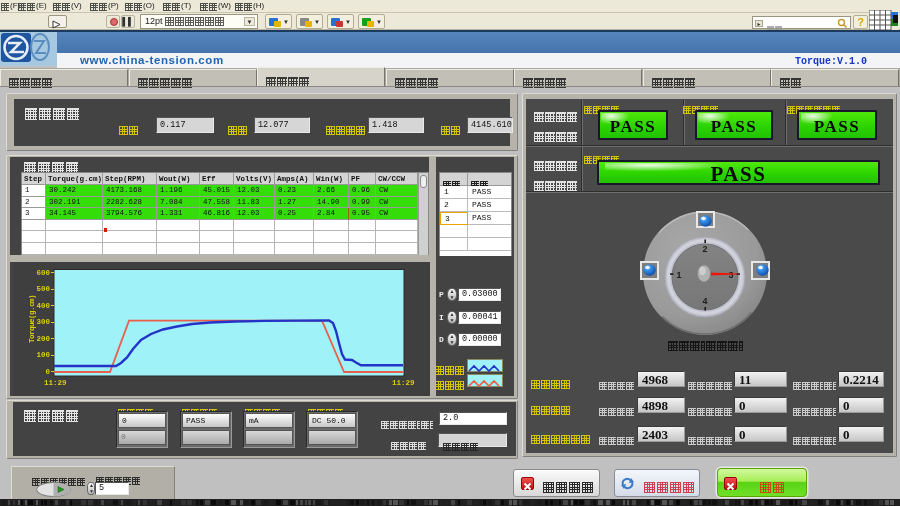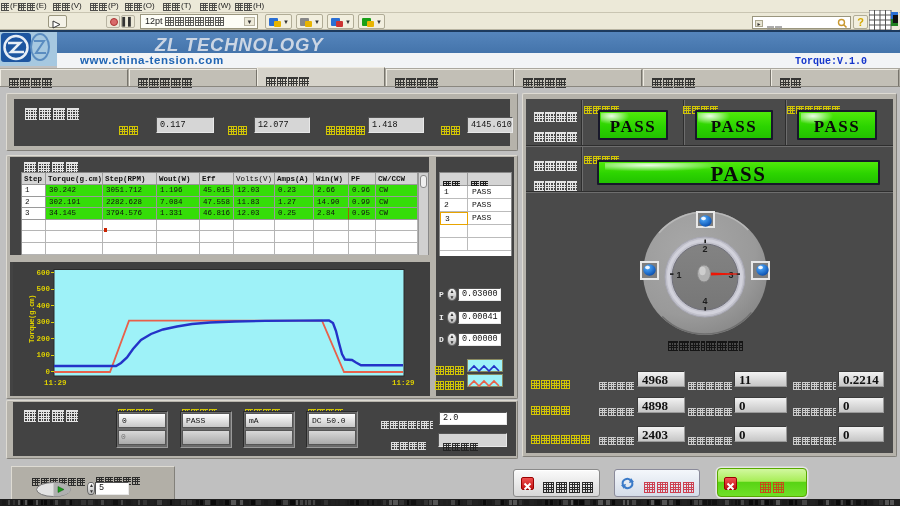--- a/index.html
+++ b/index.html
@@ -69,21 +69,20 @@
 <div class="ab" style="position:absolute;left:0px;top:30px;width:900px;height:2px;background:#1c3a5e;"></div>
 <div class="ab" style="position:absolute;left:0px;top:32px;width:900px;height:21px;background:linear-gradient(#5585bc,#4474ab);"></div>
 <div class="ab" style="position:absolute;left:57px;top:53px;width:843px;height:15px;background:#f2f4f6;"></div>
 <div class="ab" style="position:absolute;left:0px;top:32px;width:57px;height:34px;background:#a6c8e0;"><svg width="57" height="34">
 <rect x="1" y="1" width="30" height="29" rx="3" fill="#1d55a0"></rect>
 <circle cx="16" cy="15.5" r="11.5" fill="none" stroke="#e8eef6" stroke-width="2.5"></circle>
 <path d="M8 11 L20 11 L11 20 L24 20" stroke="#e8eef6" stroke-width="2.5" fill="none"></path>
 <ellipse cx="40" cy="15" rx="9" ry="13" fill="none" stroke="#5a8cc0" stroke-width="2"></ellipse>
 <path d="M34 9 L44 9 L36 21 L46 21" stroke="#5a8cc0" stroke-width="2" fill="none"></path>
 </svg></div>
-<div class="ab" style="left:155px;top:34px;font-size:18.5px;font-style:italic;letter-spacing:0.8px;color:#ccd6e4;font-weight:bold;">ZL TECHNOLOGY</div>
 <div class="ab" style="left:80px;top:53.5px;font-size:11.5px;font-weight:bold;letter-spacing:0.6px;color:#2065b4;">www.china-tension.com</div>
 <div class="ab mono" style="left:795px;top:56px;font-size:10px;font-weight:bold;color:#1536cc;">Torque:V.1.0</div>
 <div class="ab" style="position:absolute;left:0px;top:68px;width:900px;height:18px;background:#aaa79e;"></div>
 <div class="ab" style="position:absolute;left:0px;top:69px;width:128px;height:17px;background:#c2bfb6;border-left:1px solid #eeebe2;border-top:1px solid #eeebe2;border-right:1px solid #77746c;">
       <span style="position:absolute;left:8px;top:3px;"><i style="display:inline-block;vertical-align:middle;width:10px;height:10px;margin-right:1px;opacity:0.85;background:repeating-linear-gradient(0deg,#1d1d1d 0 1px,transparent 1px 2.6px),repeating-linear-gradient(90deg,#1d1d1d 0 1px,transparent 1px 2.6px),linear-gradient(#1d1d1d 0 0) 0 0/100% 1px no-repeat,linear-gradient(#1d1d1d 0 0) 0 100%/100% 1px no-repeat;"></i><i style="display:inline-block;vertical-align:middle;width:10px;height:10px;margin-right:1px;opacity:0.85;background:repeating-linear-gradient(0deg,#1d1d1d 0 1px,transparent 1px 2.6px),repeating-linear-gradient(90deg,#1d1d1d 0 1px,transparent 1px 2.6px),linear-gradient(#1d1d1d 0 0) 0 0/100% 1px no-repeat,linear-gradient(#1d1d1d 0 0) 0 100%/100% 1px no-repeat;"></i><i style="display:inline-block;vertical-align:middle;width:10px;height:10px;margin-right:1px;opacity:0.85;background:repeating-linear-gradient(0deg,#1d1d1d 0 1px,transparent 1px 2.6px),repeating-linear-gradient(90deg,#1d1d1d 0 1px,transparent 1px 2.6px),linear-gradient(#1d1d1d 0 0) 0 0/100% 1px no-repeat,linear-gradient(#1d1d1d 0 0) 0 100%/100% 1px no-repeat;"></i><i style="display:inline-block;vertical-align:middle;width:10px;height:10px;margin-right:1px;opacity:0.85;background:repeating-linear-gradient(0deg,#1d1d1d 0 1px,transparent 1px 2.6px),repeating-linear-gradient(90deg,#1d1d1d 0 1px,transparent 1px 2.6px),linear-gradient(#1d1d1d 0 0) 0 0/100% 1px no-repeat,linear-gradient(#1d1d1d 0 0) 0 100%/100% 1px no-repeat;"></i></span>
     </div>
 <div class="ab" style="position:absolute;left:129px;top:69px;width:128px;height:17px;background:#c2bfb6;border-left:1px solid #eeebe2;border-top:1px solid #eeebe2;border-right:1px solid #77746c;">
       <span style="position:absolute;left:8px;top:3px;"><i style="display:inline-block;vertical-align:middle;width:10px;height:10px;margin-right:1px;opacity:0.85;background:repeating-linear-gradient(0deg,#1d1d1d 0 1px,transparent 1px 2.6px),repeating-linear-gradient(90deg,#1d1d1d 0 1px,transparent 1px 2.6px),linear-gradient(#1d1d1d 0 0) 0 0/100% 1px no-repeat,linear-gradient(#1d1d1d 0 0) 0 100%/100% 1px no-repeat;"></i><i style="display:inline-block;vertical-align:middle;width:10px;height:10px;margin-right:1px;opacity:0.85;background:repeating-linear-gradient(0deg,#1d1d1d 0 1px,transparent 1px 2.6px),repeating-linear-gradient(90deg,#1d1d1d 0 1px,transparent 1px 2.6px),linear-gradient(#1d1d1d 0 0) 0 0/100% 1px no-repeat,linear-gradient(#1d1d1d 0 0) 0 100%/100% 1px no-repeat;"></i><i style="display:inline-block;vertical-align:middle;width:10px;height:10px;margin-right:1px;opacity:0.85;background:repeating-linear-gradient(0deg,#1d1d1d 0 1px,transparent 1px 2.6px),repeating-linear-gradient(90deg,#1d1d1d 0 1px,transparent 1px 2.6px),linear-gradient(#1d1d1d 0 0) 0 0/100% 1px no-repeat,linear-gradient(#1d1d1d 0 0) 0 100%/100% 1px no-repeat;"></i><i style="display:inline-block;vertical-align:middle;width:10px;height:10px;margin-right:1px;opacity:0.85;background:repeating-linear-gradient(0deg,#1d1d1d 0 1px,transparent 1px 2.6px),repeating-linear-gradient(90deg,#1d1d1d 0 1px,transparent 1px 2.6px),linear-gradient(#1d1d1d 0 0) 0 0/100% 1px no-repeat,linear-gradient(#1d1d1d 0 0) 0 100%/100% 1px no-repeat;"></i><i style="display:inline-block;vertical-align:middle;width:10px;height:10px;margin-right:1px;opacity:0.85;background:repeating-linear-gradient(0deg,#1d1d1d 0 1px,transparent 1px 2.6px),repeating-linear-gradient(90deg,#1d1d1d 0 1px,transparent 1px 2.6px),linear-gradient(#1d1d1d 0 0) 0 0/100% 1px no-repeat,linear-gradient(#1d1d1d 0 0) 0 100%/100% 1px no-repeat;"></i></span>
     </div>
 <div class="ab" style="position:absolute;left:257px;top:67px;width:128px;height:19px;background:#d6d3ca;border-left:1px solid #eeebe2;border-top:1px solid #eeebe2;border-right:1px solid #77746c;">
@@ -117,28 +116,28 @@
     <div class="ab dark" style="position:absolute;left:10px;top:157px;width:504px;height:239px;"></div>
 <div class="ab" style="position:absolute;left:10px;top:255px;width:420px;height:7px;background:#b6b3ab;"></div>
 <div class="ab" style="position:absolute;left:429px;top:157px;width:7px;height:239px;background:#b6b3ab;"></div>
 <div class="ab" style="left:24px;top:158px;"><i style="display:inline-block;vertical-align:middle;width:12px;height:12px;margin-right:2px;opacity:0.92;background:repeating-linear-gradient(0deg,#f2f2f2 0 1px,transparent 1px 2.6px),repeating-linear-gradient(90deg,#f2f2f2 0 1px,transparent 1px 2.6px),linear-gradient(#f2f2f2 0 0) 0 0/100% 1px no-repeat,linear-gradient(#f2f2f2 0 0) 0 100%/100% 1px no-repeat;"></i><i style="display:inline-block;vertical-align:middle;width:12px;height:12px;margin-right:2px;opacity:0.92;background:repeating-linear-gradient(0deg,#f2f2f2 0 1px,transparent 1px 2.6px),repeating-linear-gradient(90deg,#f2f2f2 0 1px,transparent 1px 2.6px),linear-gradient(#f2f2f2 0 0) 0 0/100% 1px no-repeat,linear-gradient(#f2f2f2 0 0) 0 100%/100% 1px no-repeat;"></i><i style="display:inline-block;vertical-align:middle;width:12px;height:12px;margin-right:2px;opacity:0.92;background:repeating-linear-gradient(0deg,#f2f2f2 0 1px,transparent 1px 2.6px),repeating-linear-gradient(90deg,#f2f2f2 0 1px,transparent 1px 2.6px),linear-gradient(#f2f2f2 0 0) 0 0/100% 1px no-repeat,linear-gradient(#f2f2f2 0 0) 0 100%/100% 1px no-repeat;"></i><i style="display:inline-block;vertical-align:middle;width:12px;height:12px;margin-right:2px;opacity:0.92;background:repeating-linear-gradient(0deg,#f2f2f2 0 1px,transparent 1px 2.6px),repeating-linear-gradient(90deg,#f2f2f2 0 1px,transparent 1px 2.6px),linear-gradient(#f2f2f2 0 0) 0 0/100% 1px no-repeat,linear-gradient(#f2f2f2 0 0) 0 100%/100% 1px no-repeat;"></i></div>
 <div class="ab" style="position:absolute;left:21px;top:172px;width:408px;height:83px;background:#fff;border:1px solid #888;"></div>
 <div class="ab mono" style="position:absolute;left:22px;top:173px;width:24px;height:12px;background:#d4d4d4;border-right:1px solid #999;border-bottom:1px solid #999;font-size:7.5px;font-weight:bold;color:#111;line-height:12px;padding-left:2px;white-space:nowrap;overflow:hidden;">Step</div>
 <div class="ab mono" style="position:absolute;left:46px;top:173px;width:57px;height:12px;background:#d4d4d4;border-right:1px solid #999;border-bottom:1px solid #999;font-size:7.5px;font-weight:bold;color:#111;line-height:12px;padding-left:2px;white-space:nowrap;overflow:hidden;">Torque(g.cm)</div>
 <div class="ab mono" style="position:absolute;left:103px;top:173px;width:54px;height:12px;background:#d4d4d4;border-right:1px solid #999;border-bottom:1px solid #999;font-size:7.5px;font-weight:bold;color:#111;line-height:12px;padding-left:2px;white-space:nowrap;overflow:hidden;">Step(RPM)</div>
 <div class="ab mono" style="position:absolute;left:157px;top:173px;width:43px;height:12px;background:#d4d4d4;border-right:1px solid #999;border-bottom:1px solid #999;font-size:7.5px;font-weight:bold;color:#111;line-height:12px;padding-left:2px;white-space:nowrap;overflow:hidden;">Wout(W)</div>
 <div class="ab mono" style="position:absolute;left:200px;top:173px;width:34px;height:12px;background:#d4d4d4;border-right:1px solid #999;border-bottom:1px solid #999;font-size:7.5px;font-weight:bold;color:#111;line-height:12px;padding-left:2px;white-space:nowrap;overflow:hidden;">Eff</div>
-<div class="ab mono" style="position:absolute;left:234px;top:173px;width:41px;height:12px;background:#d4d4d4;border-right:1px solid #999;border-bottom:1px solid #999;font-size:7.5px;font-weight:normal;color:#111;line-height:12px;padding-left:2px;white-space:nowrap;overflow:hidden;">Volts(V)</div>
+<div class="ab mono" style="position:absolute;left:234px;top:173px;width:41px;height:12px;background:#d4d4d4;border-right:1px solid #999;border-bottom:1px solid #999;font-size:7.5px;font-weight:bold;color:#111;line-height:12px;padding-left:2px;white-space:nowrap;overflow:hidden;">Volts(V)</div>
 <div class="ab mono" style="position:absolute;left:275px;top:173px;width:39px;height:12px;background:#d4d4d4;border-right:1px solid #999;border-bottom:1px solid #999;font-size:7.5px;font-weight:bold;color:#111;line-height:12px;padding-left:2px;white-space:nowrap;overflow:hidden;">Amps(A)</div>
 <div class="ab mono" style="position:absolute;left:314px;top:173px;width:35px;height:12px;background:#d4d4d4;border-right:1px solid #999;border-bottom:1px solid #999;font-size:7.5px;font-weight:bold;color:#111;line-height:12px;padding-left:2px;white-space:nowrap;overflow:hidden;">Win(W)</div>
 <div class="ab mono" style="position:absolute;left:349px;top:173px;width:27px;height:12px;background:#d4d4d4;border-right:1px solid #999;border-bottom:1px solid #999;font-size:7.5px;font-weight:bold;color:#111;line-height:12px;padding-left:2px;white-space:nowrap;overflow:hidden;">PF</div>
 <div class="ab mono" style="position:absolute;left:376px;top:173px;width:42px;height:12px;background:#d4d4d4;border-right:1px solid #999;border-bottom:1px solid #999;font-size:7.5px;font-weight:bold;color:#111;line-height:12px;padding-left:2px;white-space:nowrap;overflow:hidden;">CW/CCW</div>
 <div class="ab mono" style="position:absolute;left:22px;top:185px;width:24px;height:11.6px;background:#fff;border-right:1px solid #9a9a9a;border-bottom:1px solid #9a9a9a;font-size:7.5px;color:#111;line-height:11px;padding-left:3px;white-space:nowrap;">1</div>
 <div class="ab mono" style="position:absolute;left:46px;top:185px;width:57px;height:11.6px;background:#35dd08;border-right:1px solid #9a9a9a;border-bottom:1px solid #9a9a9a;font-size:7.5px;color:#111;line-height:11px;padding-left:3px;white-space:nowrap;">30.242</div>
-<div class="ab mono" style="position:absolute;left:103px;top:185px;width:54px;height:11.6px;background:#35dd08;border-right:1px solid #9a9a9a;border-bottom:1px solid #9a9a9a;font-size:7.5px;color:#111;line-height:11px;padding-left:3px;white-space:nowrap;">3051.712</div>
+<div class="ab mono" style="position:absolute;left:103px;top:185px;width:54px;height:11.6px;background:#35dd08;border-right:1px solid #9a9a9a;border-bottom:1px solid #9a9a9a;font-size:7.5px;color:#111;line-height:11px;padding-left:3px;white-space:nowrap;">4173.168</div>
 <div class="ab mono" style="position:absolute;left:157px;top:185px;width:43px;height:11.6px;background:#35dd08;border-right:1px solid #9a9a9a;border-bottom:1px solid #9a9a9a;font-size:7.5px;color:#111;line-height:11px;padding-left:3px;white-space:nowrap;">1.196</div>
 <div class="ab mono" style="position:absolute;left:200px;top:185px;width:34px;height:11.6px;background:#35dd08;border-right:1px solid #9a9a9a;border-bottom:1px solid #9a9a9a;font-size:7.5px;color:#111;line-height:11px;padding-left:3px;white-space:nowrap;">45.015</div>
 <div class="ab mono" style="position:absolute;left:234px;top:185px;width:41px;height:11.6px;background:#35dd08;border-right:1px solid #9a9a9a;border-bottom:1px solid #9a9a9a;font-size:7.5px;color:#111;line-height:11px;padding-left:3px;white-space:nowrap;">12.03</div>
 <div class="ab mono" style="position:absolute;left:275px;top:185px;width:39px;height:11.6px;background:#35dd08;border-right:1px solid #9a9a9a;border-bottom:1px solid #9a9a9a;font-size:7.5px;color:#111;line-height:11px;padding-left:3px;white-space:nowrap;">0.23</div>
 <div class="ab mono" style="position:absolute;left:314px;top:185px;width:35px;height:11.6px;background:#35dd08;border-right:1px solid #9a9a9a;border-bottom:1px solid #9a9a9a;font-size:7.5px;color:#111;line-height:11px;padding-left:3px;white-space:nowrap;">2.66</div>
 <div class="ab mono" style="position:absolute;left:349px;top:185px;width:27px;height:11.6px;background:#35dd08;border-right:1px solid #9a9a9a;border-bottom:1px solid #9a9a9a;font-size:7.5px;color:#111;line-height:11px;padding-left:3px;white-space:nowrap;">0.96</div>
 <div class="ab mono" style="position:absolute;left:376px;top:185px;width:42px;height:11.6px;background:#35dd08;border-right:1px solid #9a9a9a;border-bottom:1px solid #9a9a9a;font-size:7.5px;color:#111;line-height:11px;padding-left:3px;white-space:nowrap;">CW</div>
 <div class="ab mono" style="position:absolute;left:22px;top:196.6px;width:24px;height:11.6px;background:#fff;border-right:1px solid #9a9a9a;border-bottom:1px solid #9a9a9a;font-size:7.5px;color:#111;line-height:11px;padding-left:3px;white-space:nowrap;">2</div>
 <div class="ab mono" style="position:absolute;left:46px;top:196.6px;width:57px;height:11.6px;background:#35dd08;border-right:1px solid #9a9a9a;border-bottom:1px solid #9a9a9a;font-size:7.5px;color:#111;line-height:11px;padding-left:3px;white-space:nowrap;">302.191</div>
 <div class="ab mono" style="position:absolute;left:103px;top:196.6px;width:54px;height:11.6px;background:#35dd08;border-right:1px solid #9a9a9a;border-bottom:1px solid #9a9a9a;font-size:7.5px;color:#111;line-height:11px;padding-left:3px;white-space:nowrap;">2282.628</div>

